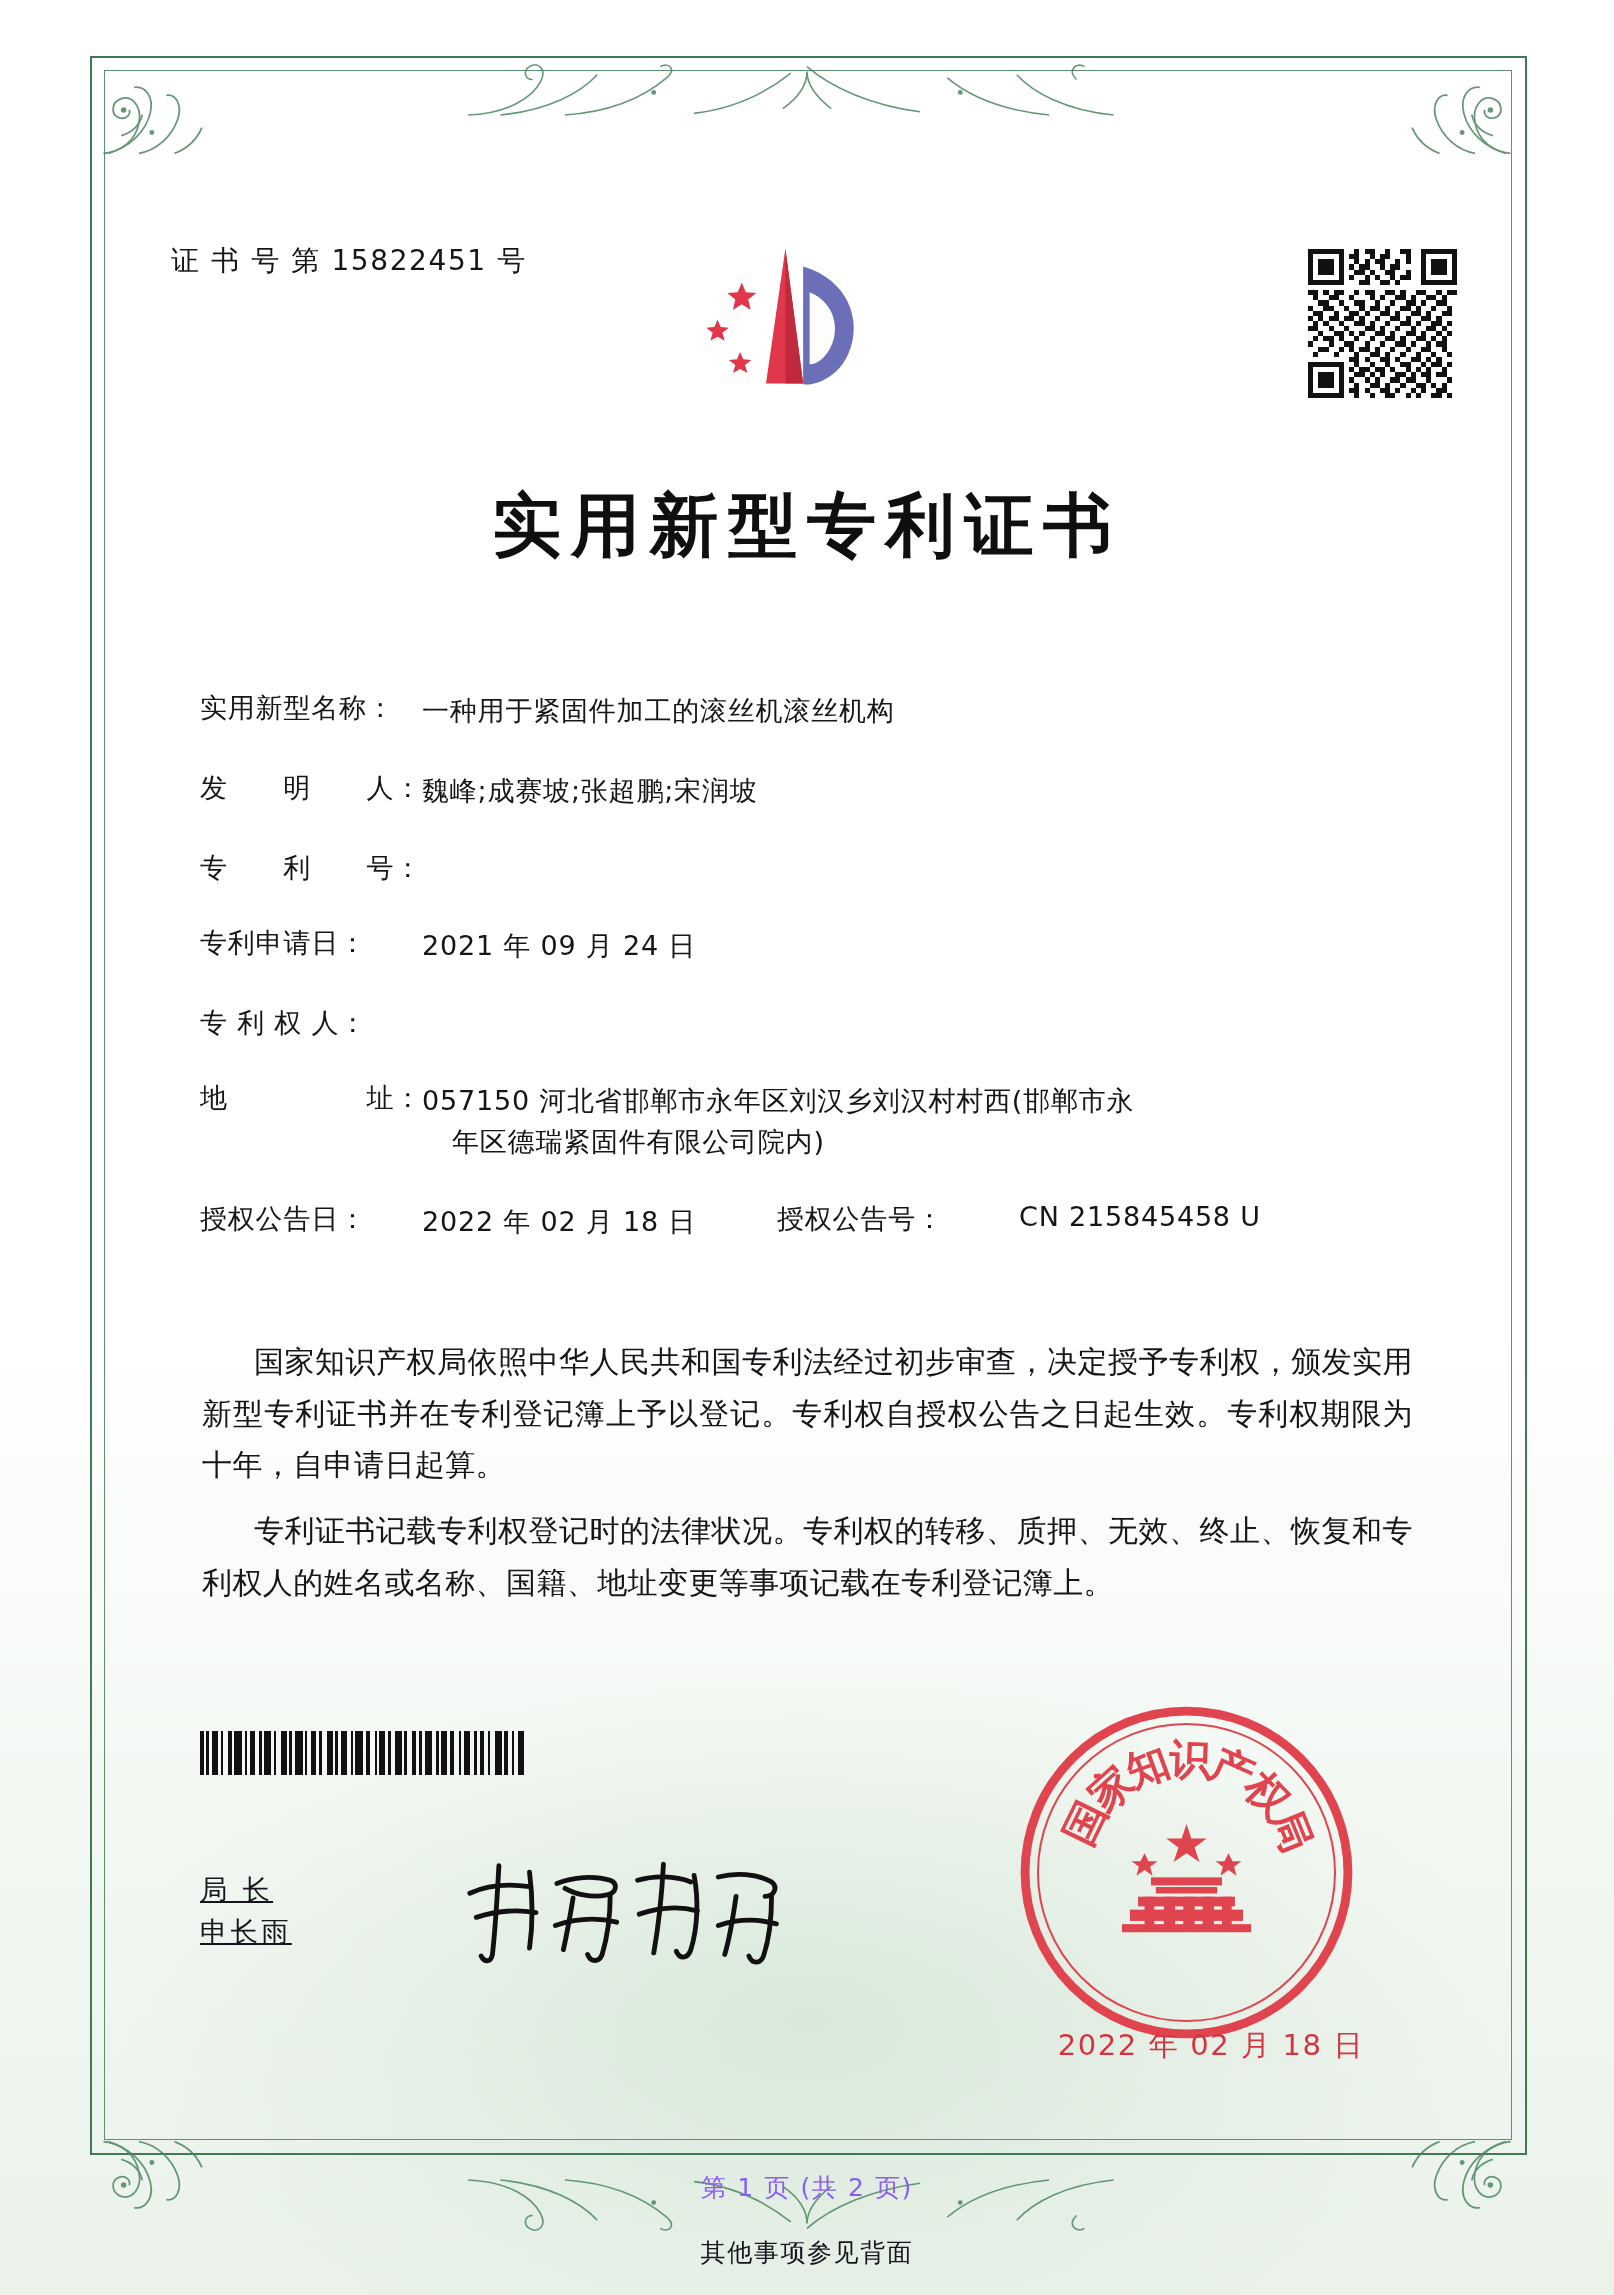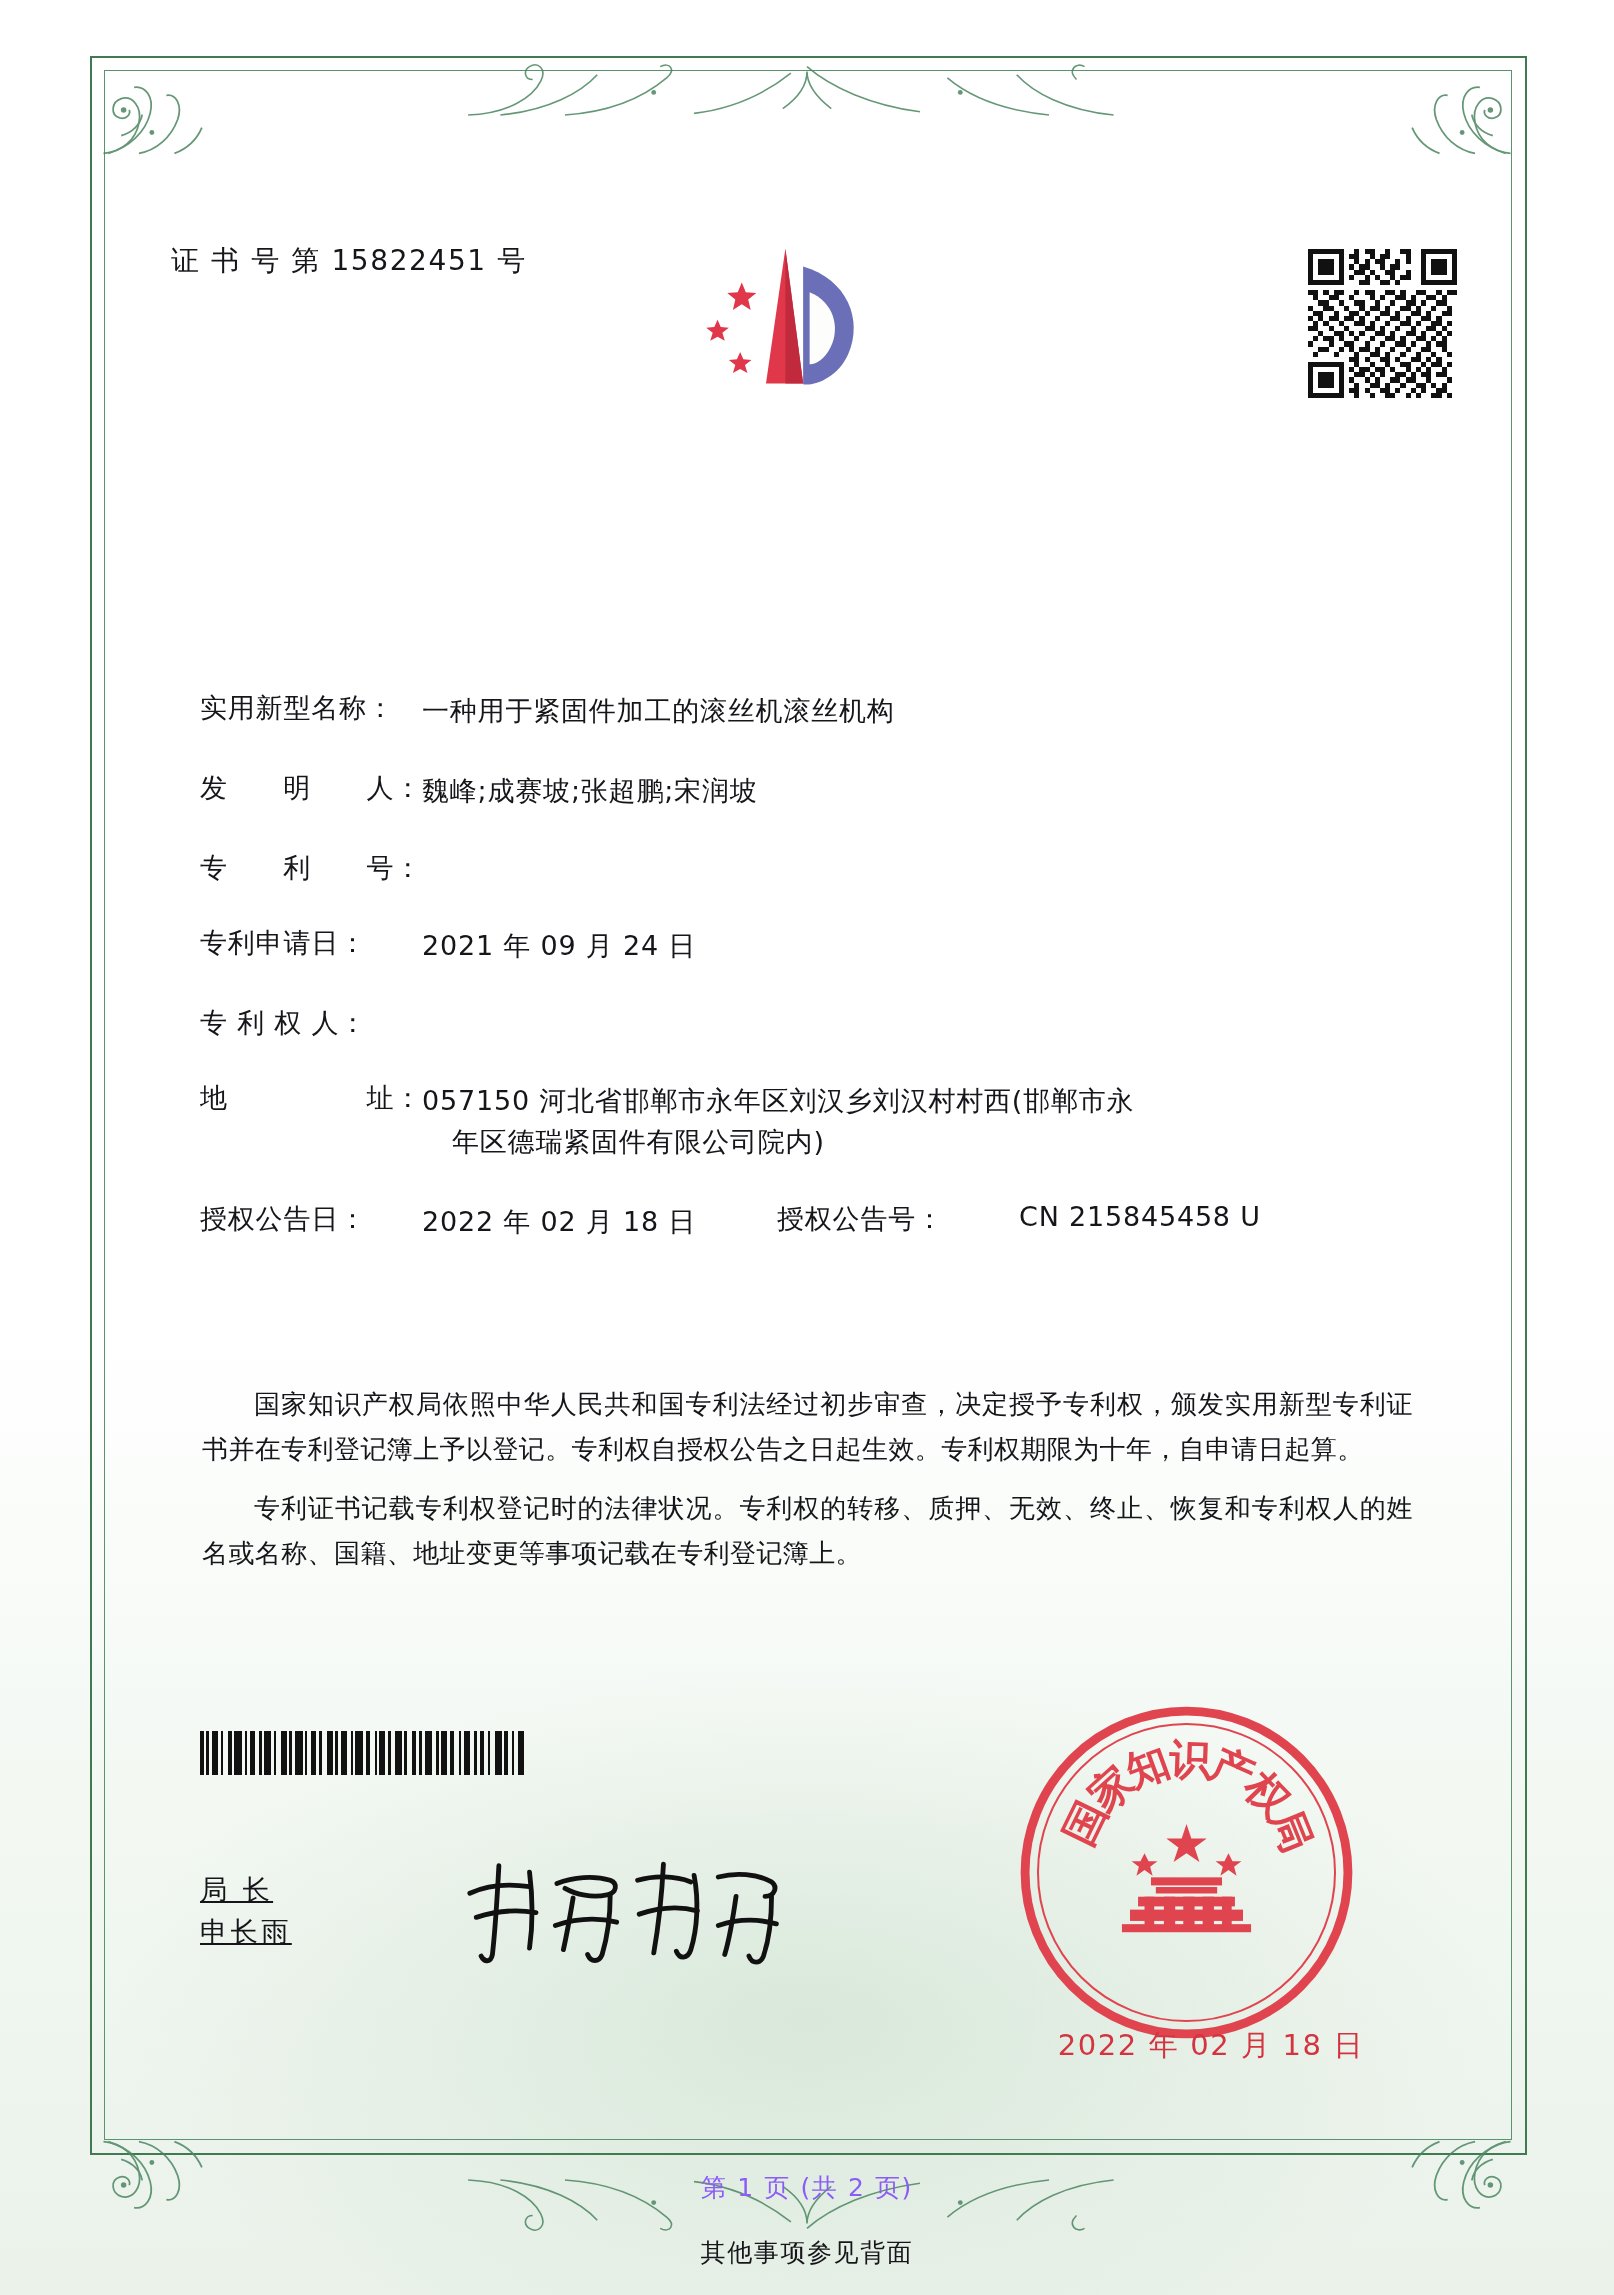--- a/index.html
+++ b/index.html
@@ -143,25 +143,24 @@
   }
   .row.inline-two .value2 {
     flex: 1;
     letter-spacing: 0.8px;
   }
 
   .paragraphs {
     position: absolute;
     left: 202px; top: 1336px;
     width: 1211px;
-    font-size: 26px;
+    font-size: 30px;
     line-height: 1.72;
     color: #15151a;
     letter-spacing: 0.4px;
-    margin-top: 46px;
   }
   .paragraphs p {
     margin: 0 0 14.5px 0;
     text-indent: 52px;
     text-align: justify;
   }
 
   .barcode {
     position: absolute;
     left: 200px; top: 1731px;
@@ -543,20 +542,21 @@
           <rect x="12" y="28" width="1" height="1"></rect>
           <rect x="15" y="28" width="2" height="1"></rect>
           <rect x="19" y="28" width="1" height="1"></rect>
           <rect x="21" y="28" width="1" height="1"></rect>
           <rect x="24" y="28" width="2" height="1"></rect>
           <rect x="27" y="28" width="1" height="1"></rect>
       </g>
     </svg>
   </div>
 
+  <div class="title">实用新型专利证书</div>
 
   <div class="fields">
 
     <div class="row">
       <div class="label">实用新型名称：</div>
       <div class="value">一种用于紧固件加工的滚丝机滚丝机构</div>
     </div>
 
     <div class="row">
       <div class="label spread">

